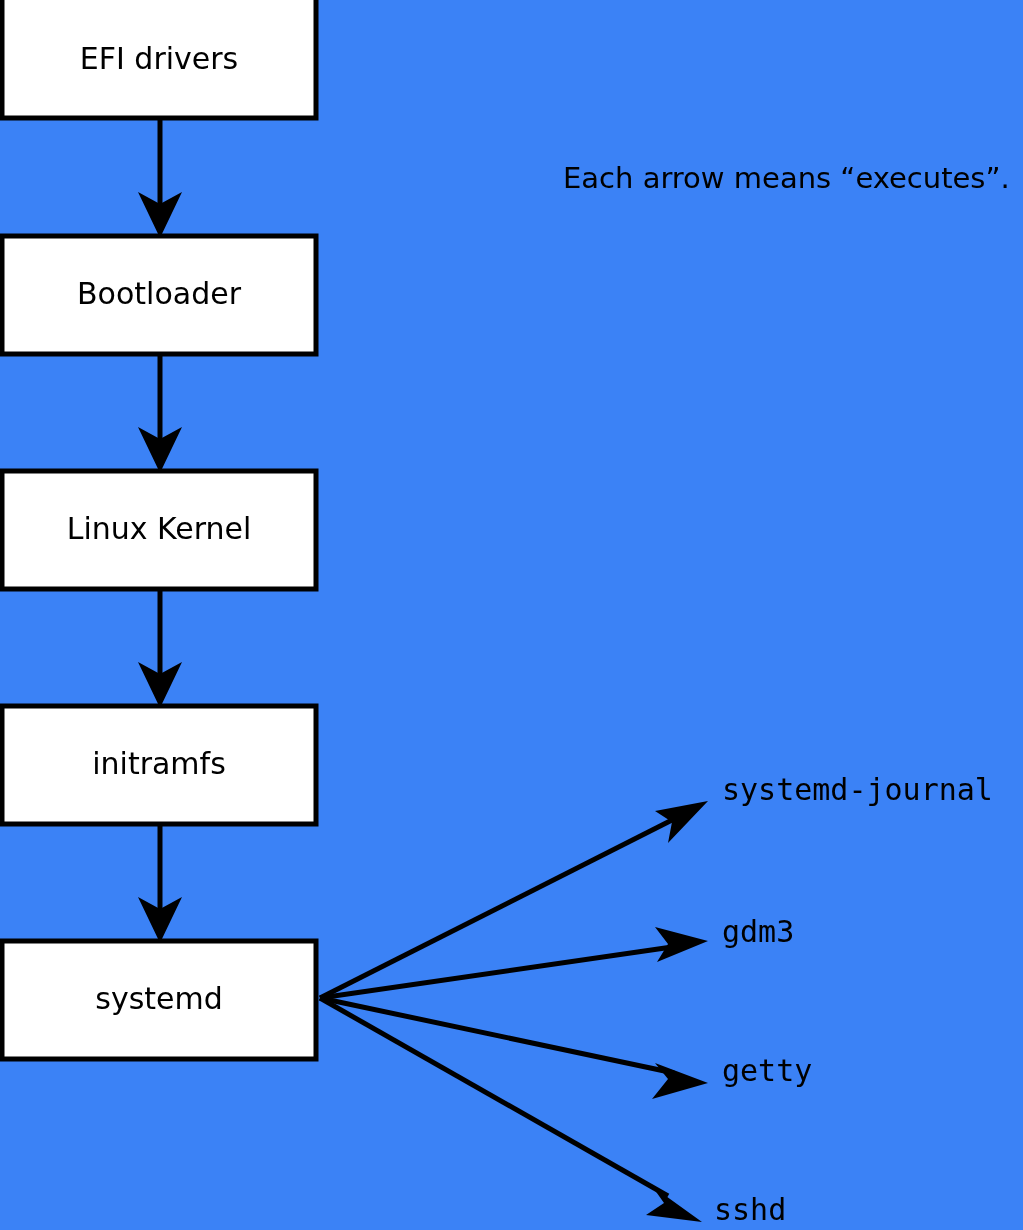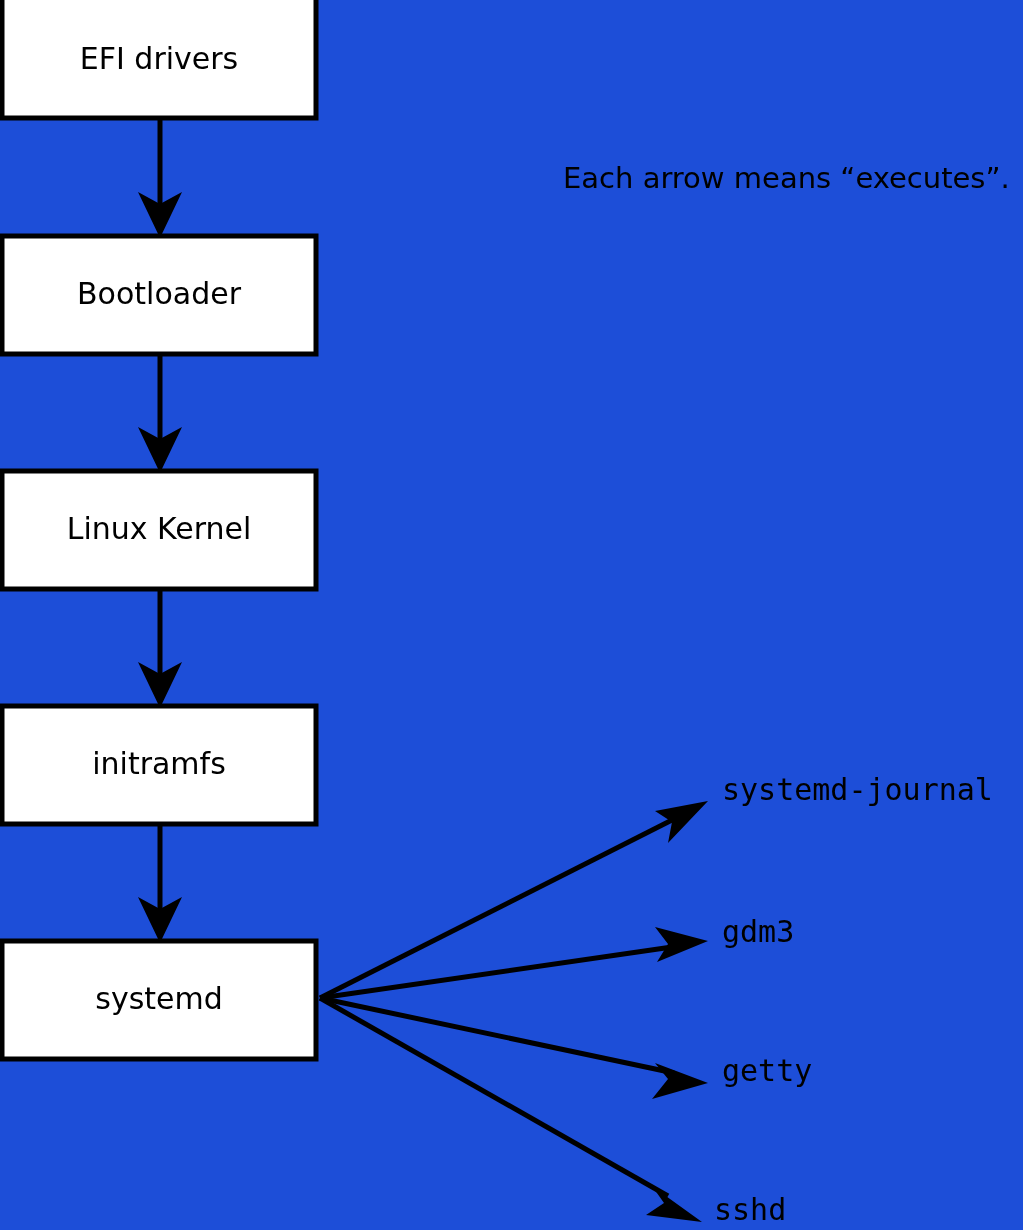--- a/index.html
+++ b/index.html
@@ -8,21 +8,21 @@
     padding: 0;
     background: #ffffff;
   }
   body {
     font-family: "DejaVu Sans", "Liberation Sans", sans-serif;
   }
   #canvas {
     position: relative;
     width: 1023px;
     height: 1230px;
-    background: #1d4ed8;
+    background: #3b82f6;
     overflow: hidden;
   }
   #diagram-svg {
     position: absolute;
     left: 0;
     top: 0;
     width: 1023px;
     height: 1230px;
     display: block;
   }

